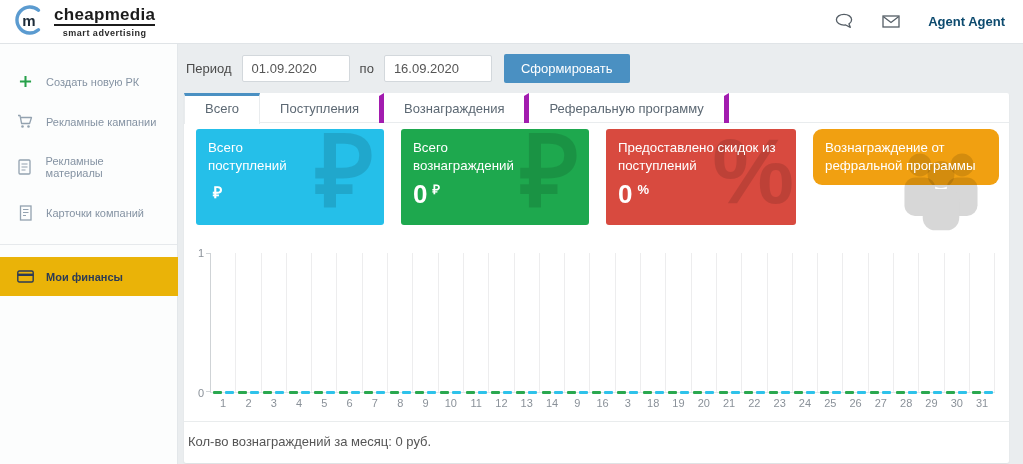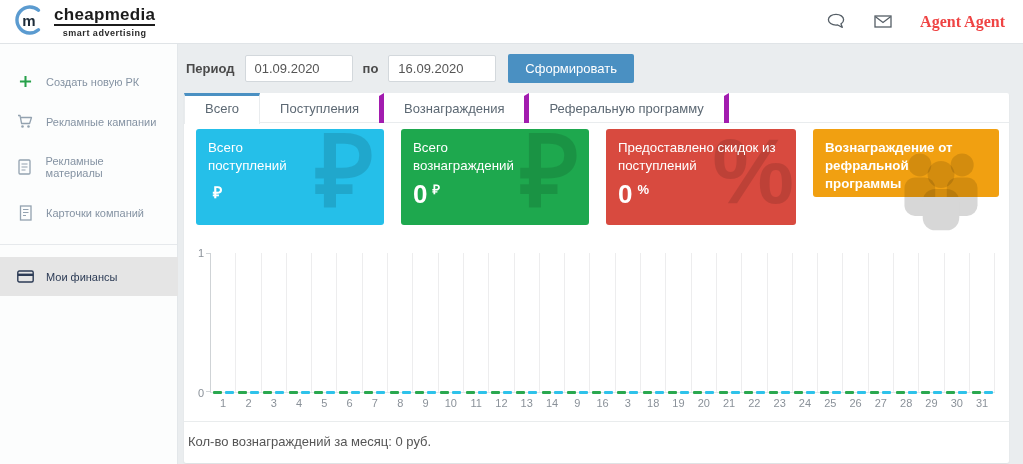--- a/index.html
+++ b/index.html
@@ -9,38 +9,38 @@
   
   .header { position:absolute; top:0; left:0; width:1023px; height:44px; background:#fff;
     border-bottom:1px solid #e0e4e7; display:flex; align-items:center; z-index:6; }
   .logo { display:flex; align-items:center; gap:8px; margin-left:12px; cursor:pointer; }
   .logo-text { display:flex; flex-direction:column; align-items:center; }
   .logo-title { font-size:17px; font-weight:bold; color:#1c1c1c; border-bottom:2px solid #1c1c1c;
     letter-spacing:.3px; line-height:1.15; }
   .logo-sub { font-size:9px; font-weight:bold; color:#2a2a2a; letter-spacing:.5px; margin-top:2px; }
   .header-right { margin-left:auto; display:flex; align-items:center; margin-right:18px; }
   .hicon { margin-right:28px; cursor:pointer; display:flex; align-items:center; color:#555e66; }
-  .user-name { font-size:16px; font-weight:bold; color:#ef4444; cursor:pointer;font-family:Liberation Serif, serif; }
+  .user-name { font-size:13px; font-weight:bold; color:#0c4a6e; cursor:pointer; }
 
   
   .sidebar { position:absolute; top:44px; left:0; width:178px; bottom:0; background:#fcfdfd;
     border-right:1px solid #e3e7ea; padding-top:18px; z-index:5; }
   .side-item { display:flex; align-items:center; gap:12px; padding:13px 16px; font-size:11px;
     color:#8593a3; cursor:pointer; }
   .si-icon { width:18px; display:flex; justify-content:center; align-items:center; color:#93a2b0; }
   .si-icon.green { color:#27a14a; }
   .side-divider { border-top:1px solid #e6e9ec; margin:10px 0 12px; }
-  .side-item.active { background:#e5e5e5; color:#2c3b55; font-weight:normal; width:178px; }
+  .side-item.active { background:#eab308; color:#2c3b55; font-weight:bold; width:178px; }
   .side-item.active .si-icon { color:#2c3b55; }
 
   
   .main { position:absolute; left:178px; top:44px; right:0; bottom:0; padding:8px 14px 0 6px; }
 
   .filters { display:flex; align-items:center; gap:10px; margin:2px 0 10px 2px; }
-  .filter-label { font-size:13px; font-weight:bold; color:#4a4a4a; }
+  .filter-label { font-size:13px; font-weight:normal; color:#4a4a4a; }
   .date-input { width:108px; height:27px; border:1px solid #d3d8dc; border-radius:2px;
     padding:0 9px; font-size:13px; color:#555; font-family:inherit; background:#fff; }
   .submit-btn { background:#4a90c2; color:#fff; border:none; border-radius:2px; height:29px;
     padding:0 17px; font-size:13px; font-family:inherit; cursor:pointer; margin-left:2px; }
 
   .panel { background:#fff; border-radius:2px; box-shadow:0 1px 2px rgba(0,0,0,.06); min-height:365px; }
 
   
   .tabs { display:flex; border-bottom:1px solid #e9ecee; height:30px; }
   .tab { padding:0 20px; line-height:26px; font-size:13px; color:#5c6873; height:30px;
@@ -57,21 +57,21 @@
   .card-value { padding:6px 12px 0; font-size:26px; font-weight:bold; position:relative; z-index:1;
     display:flex; align-items:flex-start; gap:5px; line-height:1; }
   .card-unit { font-size:13px; font-weight:bold; margin-top:2px; }
   .card-unit.solo { font-size:16px; margin-top:4px; }
   .card-watermark { position:absolute; right:10px; top:-8px; font-size:100px; font-weight:bold;
     color:rgba(0,0,0,.12); line-height:1; z-index:0; }
   .card-watermark.wm-percent { font-size:92px; right:2px; top:-4px; }
 
   .card4-wrap { position:relative; width:186px; height:64px; flex:none; }
   .people-ghost { position:absolute; right:8px; top:16px; width:100px; height:86px; color:#d7d7d7; z-index:0; }
-  .card4 { position:relative; z-index:1; width:186px; height:68px; border-radius:3px; color:#fff; overflow:hidden;font-weight:bold; }
+  .card4 { position:relative; z-index:1; width:186px; height:56px; border-radius:9px; color:#fff; overflow:hidden; }
   .people-inner { position:absolute; right:8px; top:16px; width:100px; height:86px; color:rgba(0,0,0,.12); }
 
   
   .chart { margin:28px 14px 0 8px; padding-bottom:24px; position:relative; }
   .chart-inner { display:flex; }
   .y-axis { width:18px; position:relative; }
   .y-label { position:absolute; right:6px; font-size:11px; color:#8a9199; }
   .y-label.top { top:-6px; } .y-label.bottom { bottom:-6px; }
   .plot { flex:1; height:140px; border-left:1px solid #cfd3d6; border-bottom:1px solid #e3e5e7;
     display:flex; position:relative; }

